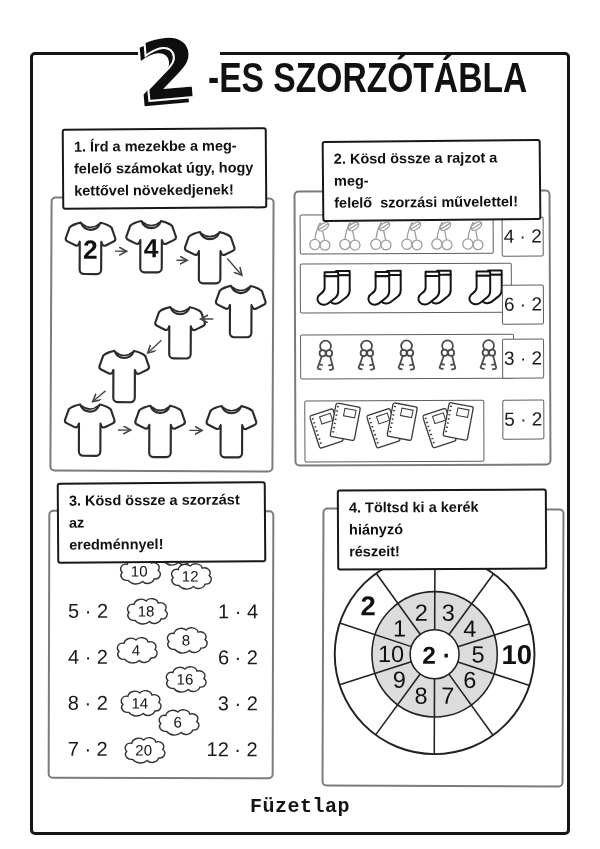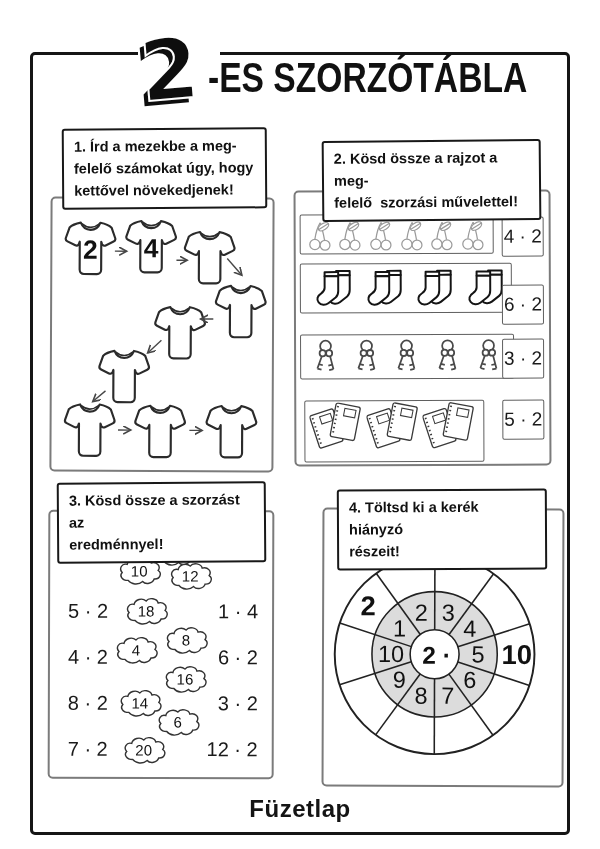--- a/index.html
+++ b/index.html
@@ -20,21 +20,21 @@
   .p3{left:48px;top:510px;width:222px;height:265px;transform:rotate(.15deg);}
   .p4{left:322px;top:508px;width:238px;height:275px;transform:rotate(.2deg);}
   .instr{position:absolute;background:#fff;border:2.5px solid #181818;border-radius:3px;
         padding:6px 10px;font-size:14.5px;font-weight:700;line-height:1.5;color:#111;
         white-space:pre-wrap;z-index:6;box-sizing:border-box;}
   .i1{left:62px;top:128px;width:205px;transform:rotate(-.4deg);}
   .i2{left:322px;top:140px;width:219px;transform:rotate(-.5deg);}
   .i3{left:57px;top:482px;width:209px;transform:rotate(-.4deg);}
   .i4{left:337px;top:489px;width:210px;transform:rotate(-.3deg);}
   .footer{position:absolute;left:0;right:0;top:795px;text-align:center;z-index:4;
-        font-family:Liberation Sans, sans-serif;font-size:24px;font-weight:600;color:#141414;letter-spacing:.5px;}
+        font-family:Liberation Mono, monospace;font-size:20px;font-weight:600;color:#141414;letter-spacing:.5px;}
   
   .imgbox{position:absolute;border:1.5px solid #5f5f5f;border-radius:2px;background:#fff;
         display:flex;align-items:center;justify-content:space-around;padding:0 4px;box-sizing:border-box;}
   .ansbox{position:absolute;width:40px;height:38px;border:1.5px solid #5f5f5f;border-radius:2px;
         display:flex;align-items:center;justify-content:center;font-size:19px;color:#1a1a1a;background:#fff;}
   
   .row3{position:absolute;left:0;right:0;padding:0 14px 0 18px;display:flex;
         justify-content:space-between;font-size:20px;color:#1a1a1a;z-index:2;}
   .cloud{position:absolute;width:46px;height:30px;z-index:3;}
 </style>

